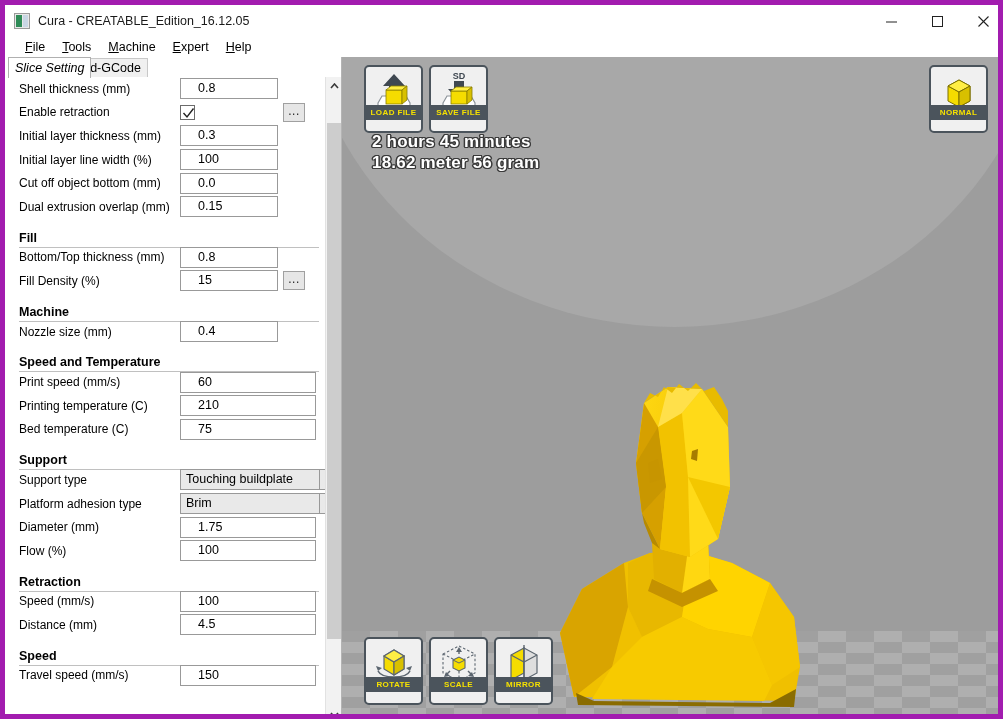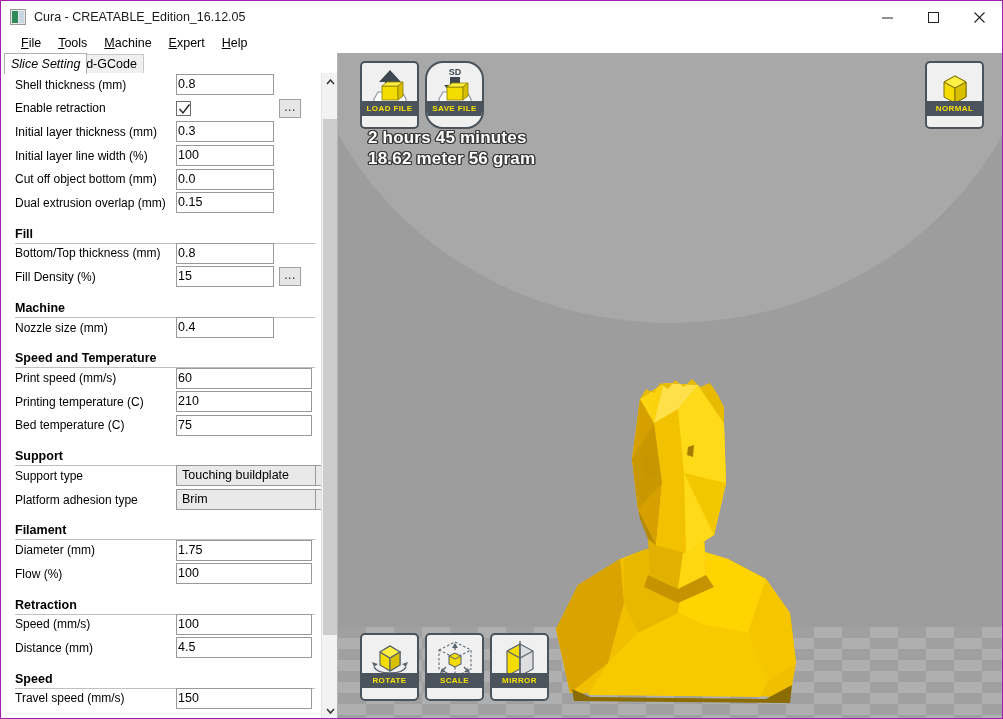--- a/index.html
+++ b/index.html
@@ -5,21 +5,21 @@
   * { box-sizing: border-box; margin: 0; padding: 0; }
   html, body {
     width: 1003px; height: 719px;
     overflow: hidden;
     background: #ffffff;
     font-family: "Liberation Sans", sans-serif;
   }
   #app {
     position: relative;
     width: 1003px; height: 719px;
-    border: 1px solid #a21caf;
+    border: 5px solid #a21caf;
     background: #ffffff;
     overflow: hidden;
   }
 
   
   #titlebar {
     position: absolute; left: 0; top: 0;
     width: 1001px; height: 32px;
     background: #ffffff;
     display: flex; align-items: center;
@@ -119,21 +119,21 @@
     white-space: nowrap;
   }
   .field {
     position: absolute;
     height: 21px;
     border: 1px solid #999999;
     background: #ffffff;
     font-size: 12.5px;
     color: #000;
     line-height: 19px;
-    padding-left: 1px;
+    padding-left: 17px;
     white-space: nowrap;
     overflow: hidden;
   }
   .field.narrow { left: 174px; width: 98px; }
   .field.wide   { left: 174px; width: 136px; }
   .chk {
     position: absolute; left: 174px;
     width: 15px; height: 15px;
     border: 1px solid #6b6b6b; background: #fff;
   }
@@ -245,21 +245,21 @@
     position: absolute; left: 0; bottom: 11px;
     width: 55px; height: 15px;
     background: #4b545c;
     color: #f5e100;
     font-size: 8px; font-weight: bold;
     letter-spacing: 0.4px;
     text-align: center; line-height: 15px;
     font-family: "Liberation Sans", sans-serif;
   }
   #btn-load   { left: 22px;  top: 8px; }
-  #btn-save   { left: 87px;  top: 8px; border-radius: 18px; }
+  #btn-save   { left: 87px;  top: 8px; }
   #btn-normal { left: 587px; top: 8px; }
   #btn-rotate { left: 22px;  bottom: 18px; }
   #btn-scale  { left: 87px;  bottom: 18px; }
   #btn-mirror { left: 152px; bottom: 18px; }
 
   #printinfo {
     position: absolute; left: 30px; top: 74px;
     color: #ffffff;
     font-size: 17px;
     font-weight: bold;
@@ -394,24 +394,20 @@
                 <polyline points="1,1.5 5,5.5 9,1.5" fill="none" stroke="#333" stroke-width="1.3"></polyline>
               </svg></span></div>
           <div class="ddbtn-partial"></div>
         </div>
         <div class="row">
           <div class="lbl">Platform adhesion type</div>
           <div class="dd"><span>Brim</span><span class="carat"><svg width="10" height="7" viewBox="0 0 10 7">
                 <polyline points="1,1.5 5,5.5 9,1.5" fill="none" stroke="#333" stroke-width="1.3"></polyline>
               </svg></span></div>
           <div class="ddbtn-partial"></div>
-        </div>
-        <div class="section">
-          <div class="stitle">Filament</div>
-          <div class="srule"></div>
         </div>
         <div class="row">
           <div class="lbl">Diameter (mm)</div>
           <div class="field wide">1.75</div>
         </div>
         <div class="row">
           <div class="lbl">Flow (%)</div>
           <div class="field wide">100</div>
         </div>
         <div class="section">

